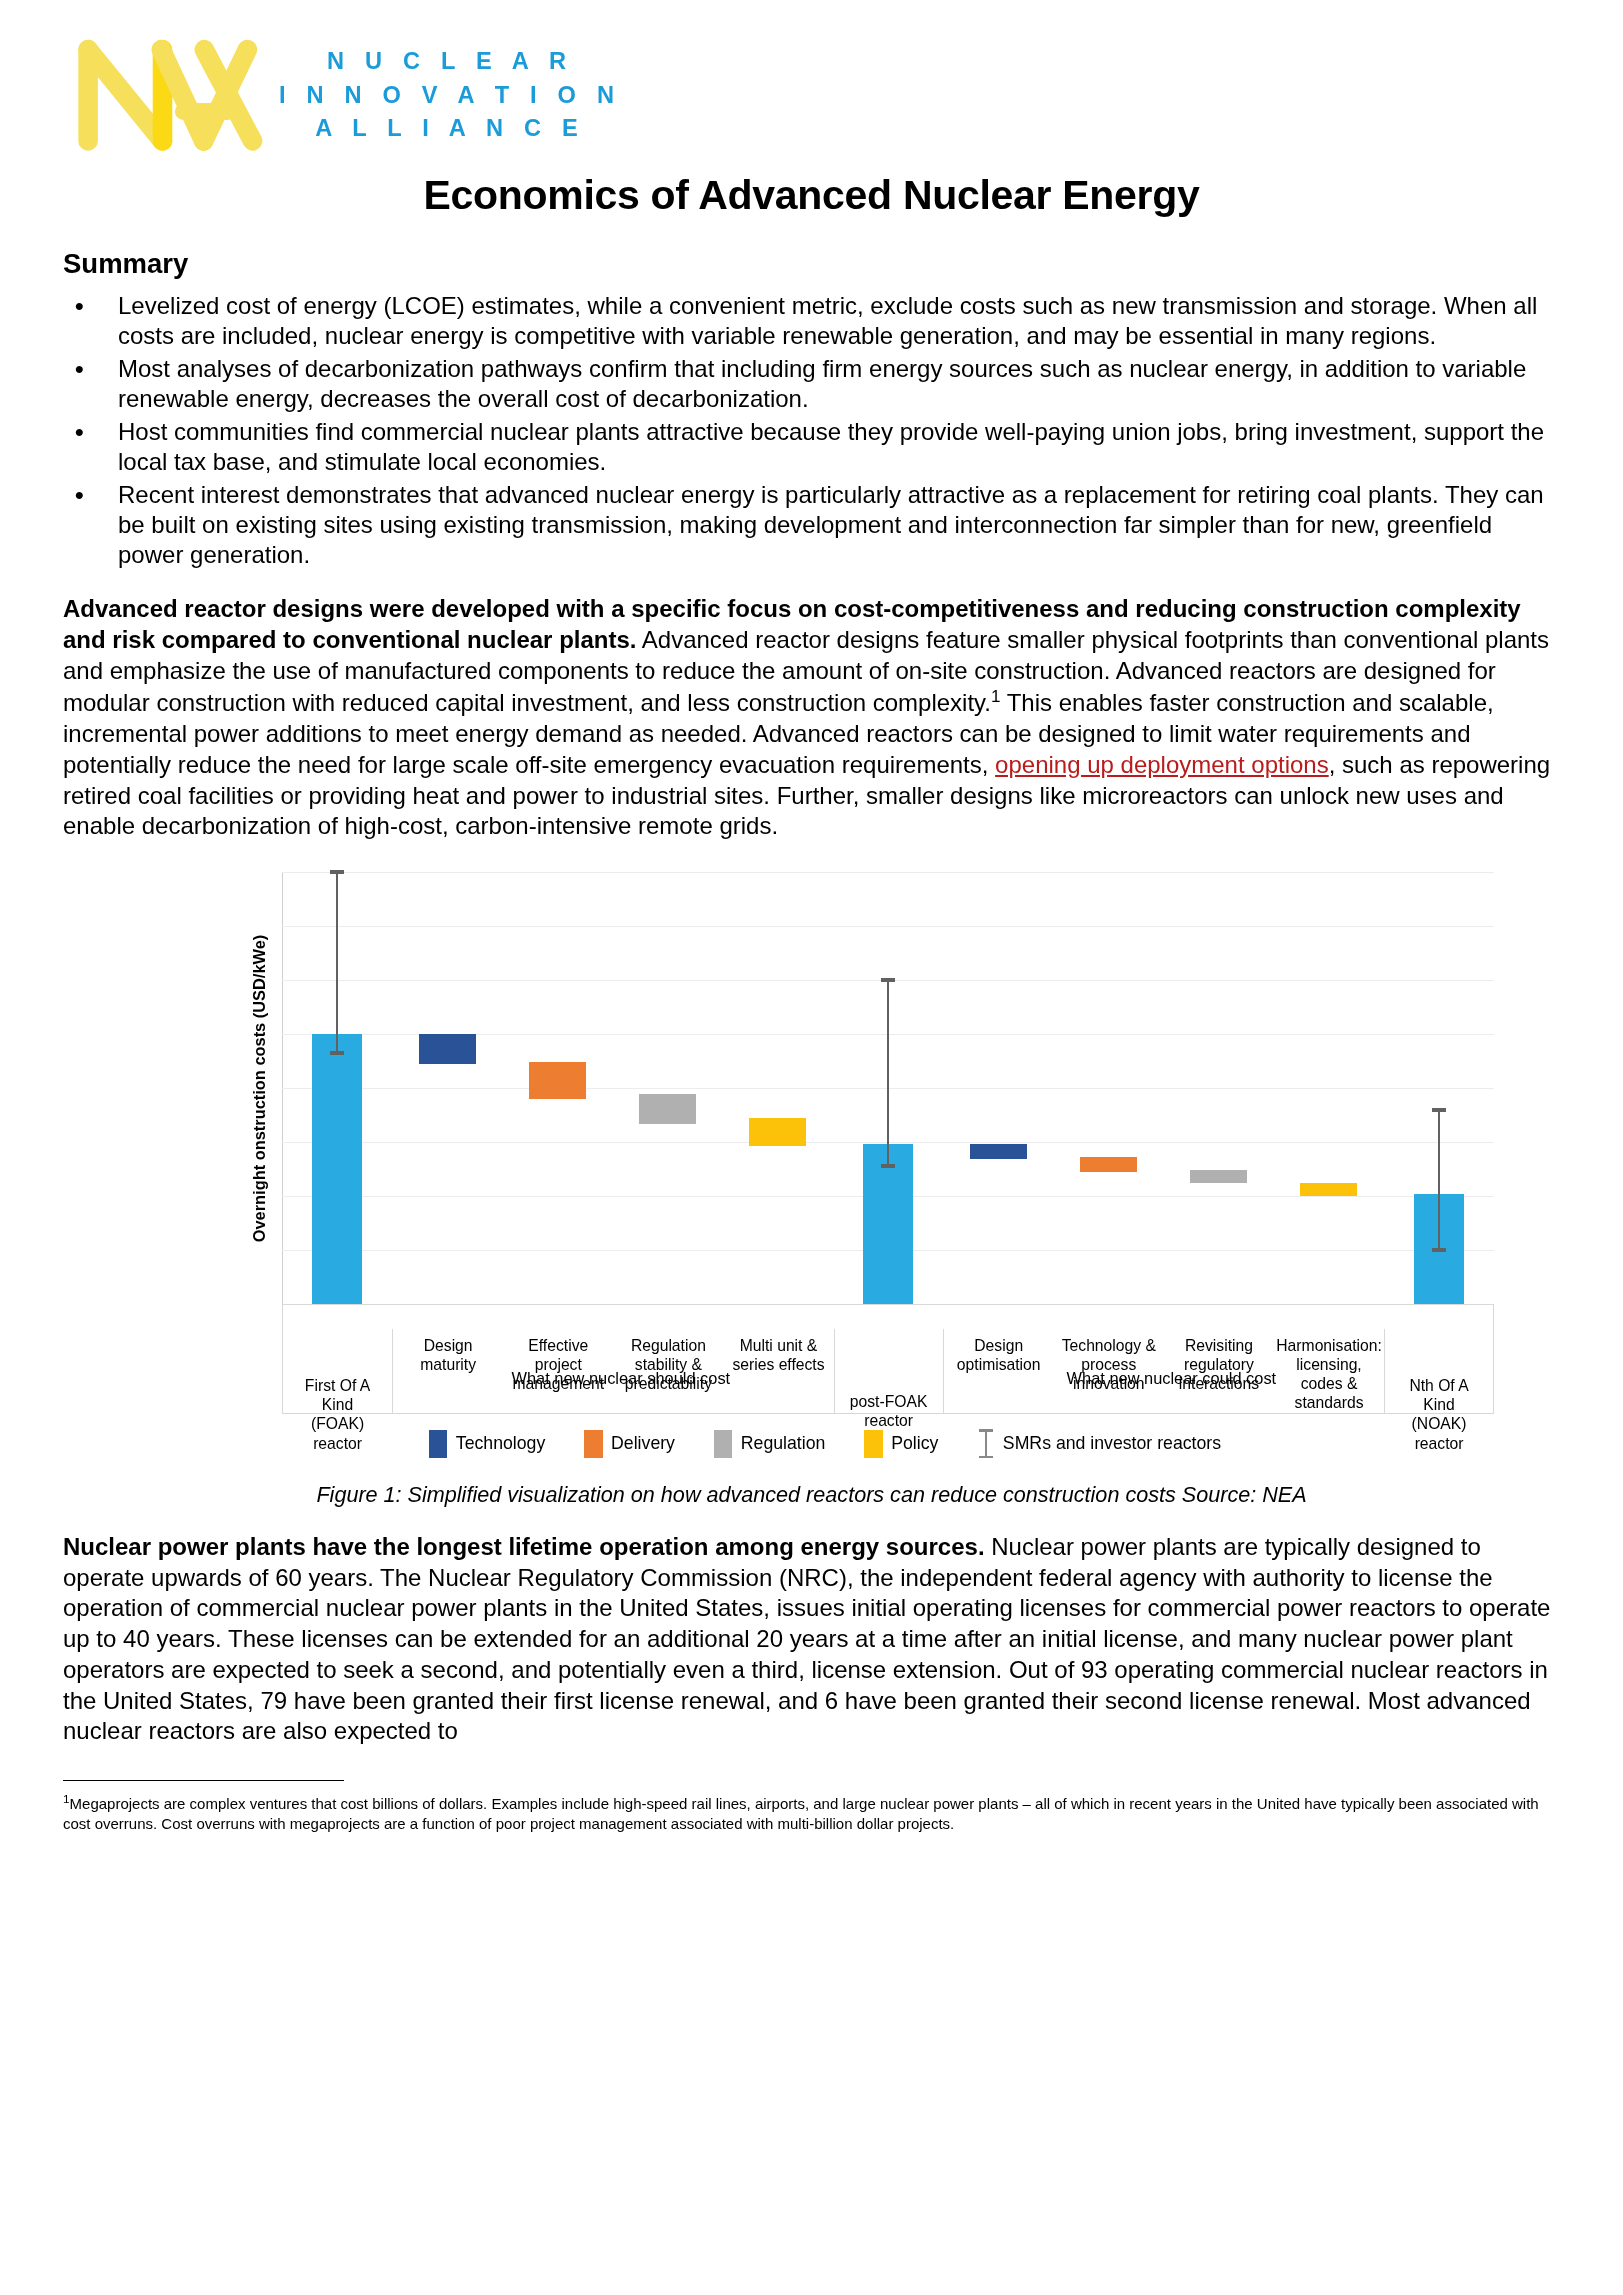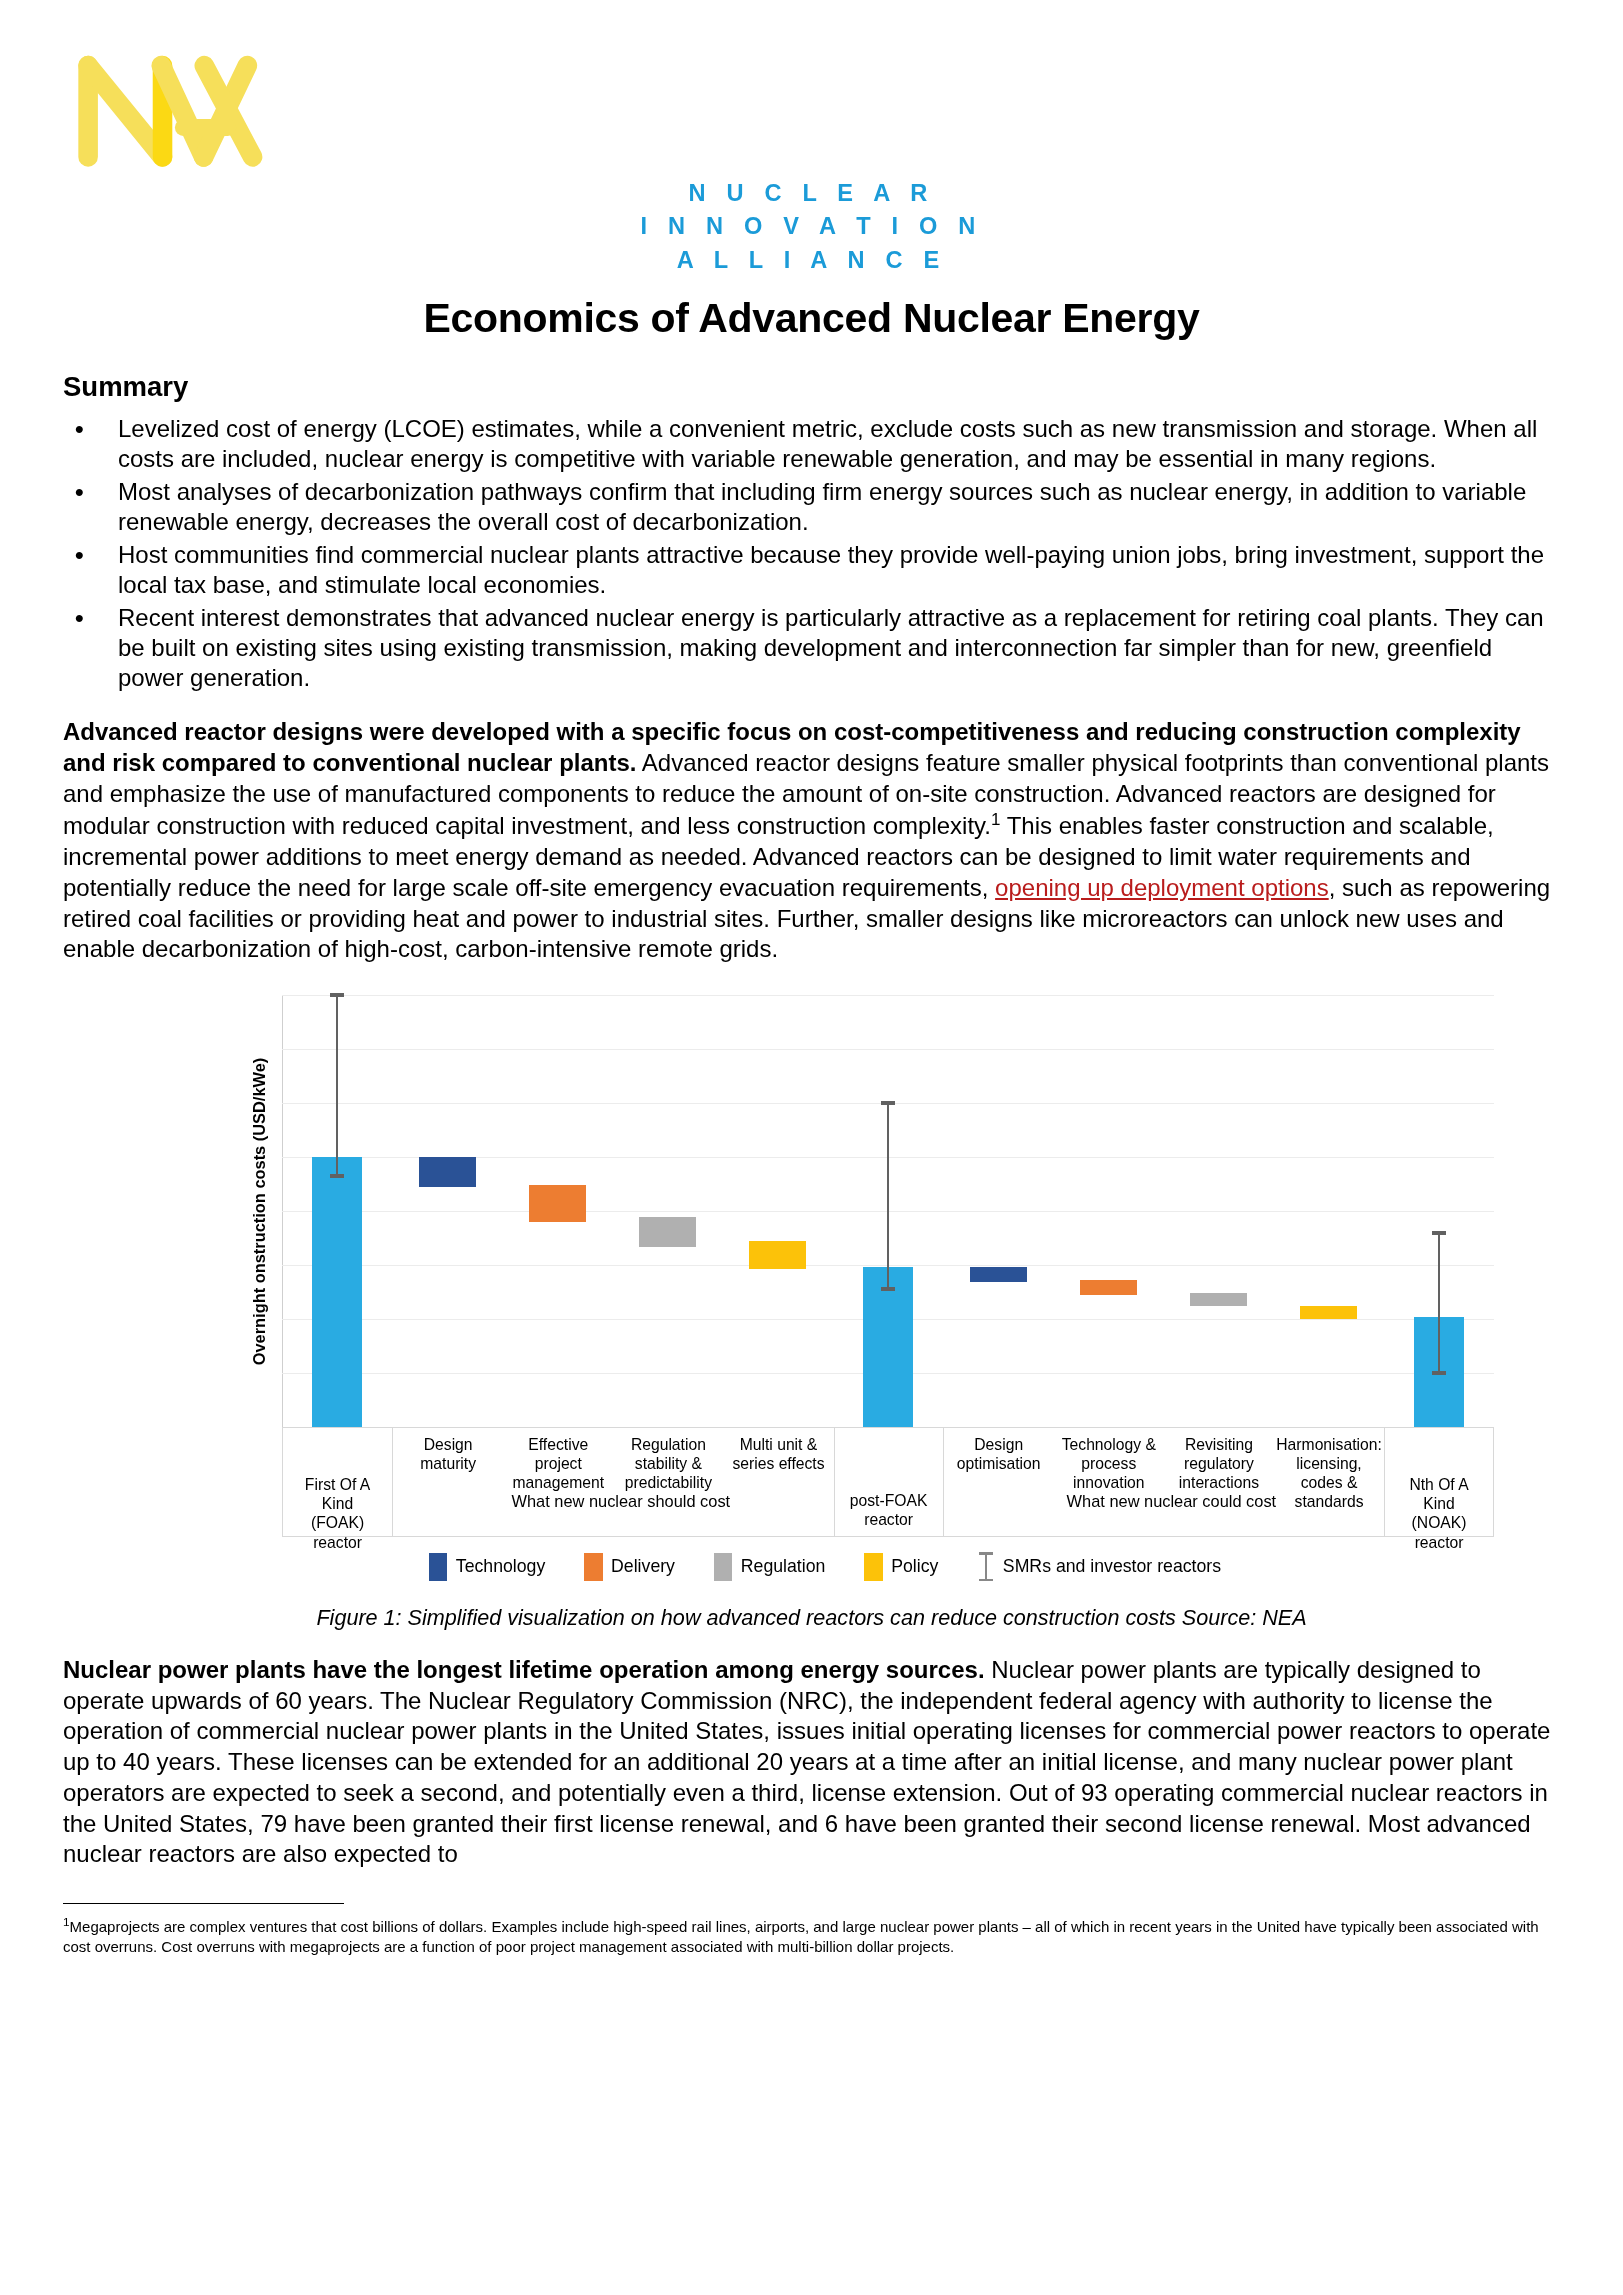--- a/index.html
+++ b/index.html
@@ -21,22 +21,23 @@
     width: 1623px;
     height: 2295px;
     box-sizing: border-box;
     padding: 0 63px;
   }
 
   
   .logo-wrap {
     width: 100%;
     display: flex;
-    flex-direction: column;
-    padding-top: 46px;
+    flex-direction: row;
+    align-items: center;
+    padding-top: 30px;
   }
   .logo-mark {
     width: 216px;
     height: 124px;
     position: relative;
   }
   .logo-words {
     margin-top: 6.5px;
     text-align: center;
     color: #1B9BD8;
@@ -168,20 +169,21 @@
     display: flex;
     border: 0.7px solid #d8d8d8;
     box-sizing: border-box;
   }
   .axis-cell {
     box-sizing: border-box;
     position: relative;
     text-align: center;
     font-size: 15.7px;
     line-height: 1.22;
+    margin-top: 24px;
   }
   .axis-cell.sep { border-right: 0.7px solid #d8d8d8; }
   .axis-cell.sepl { border-left: 0.7px solid #d8d8d8; }
   .cat-mid {
     position: absolute;
     top: 34px; left: 0; right: 0;
   }
   .grp-label {
     position: absolute;
     bottom: 25px; left: 15px; right: 0;

